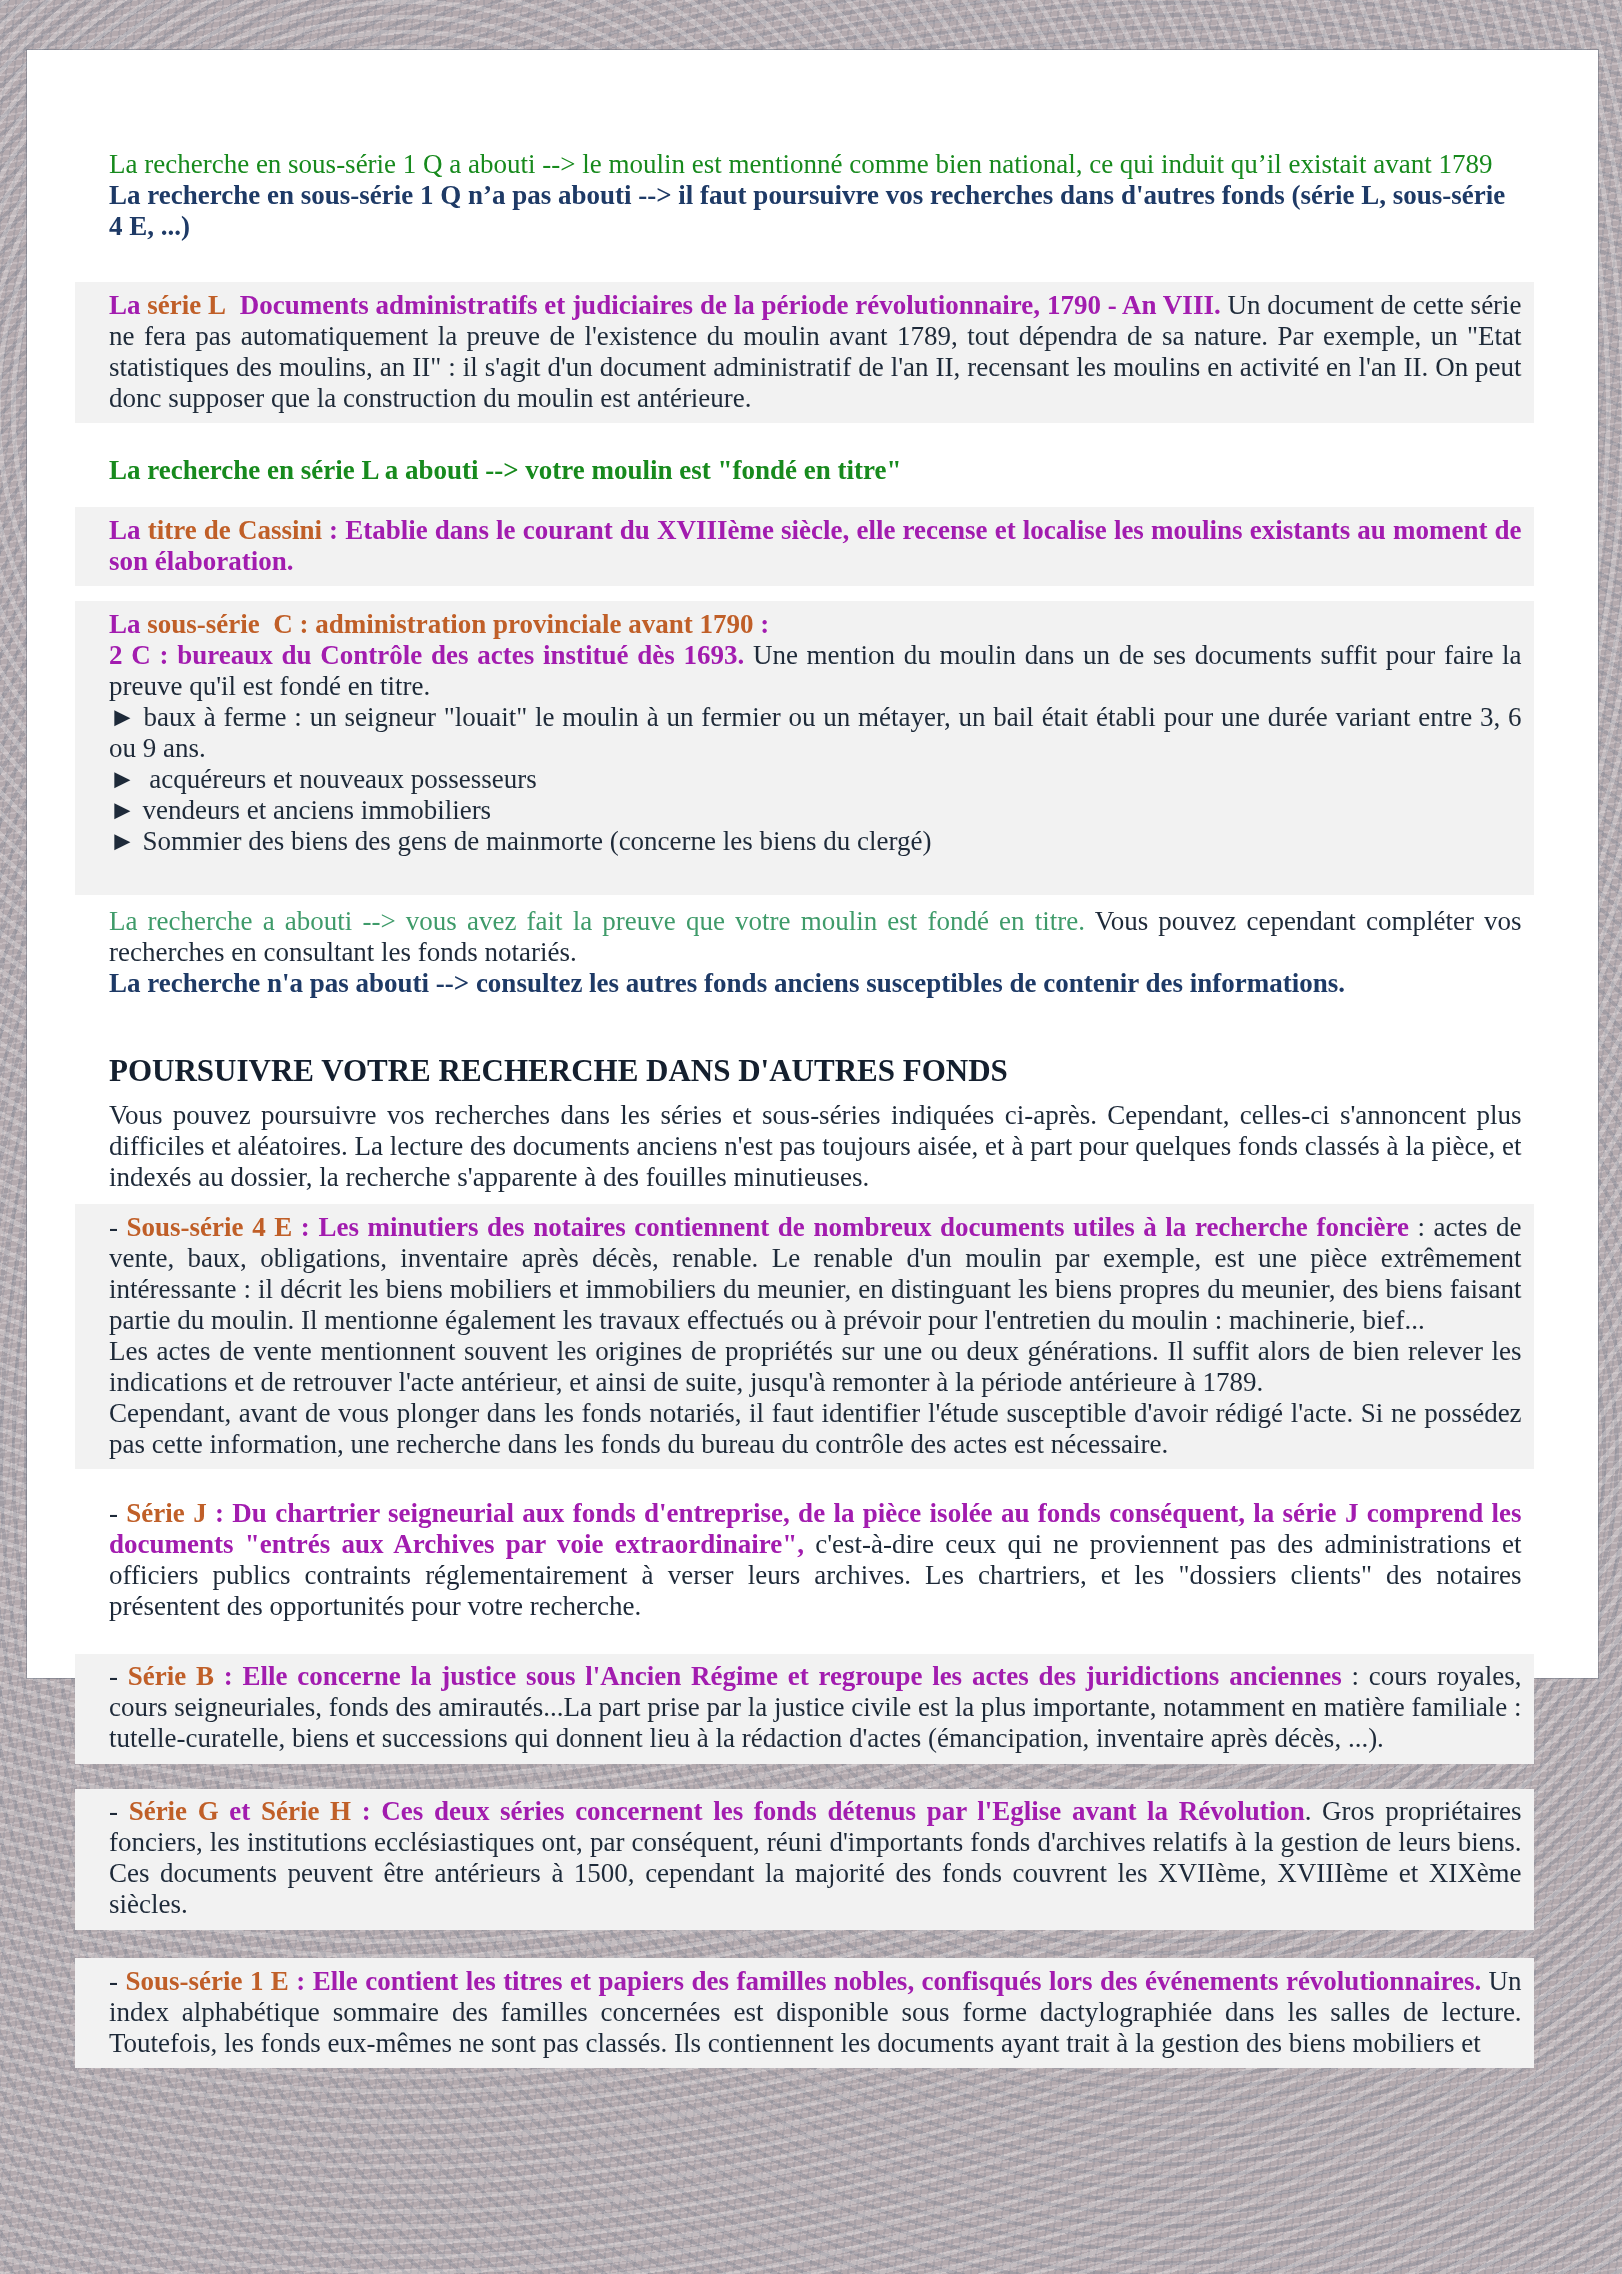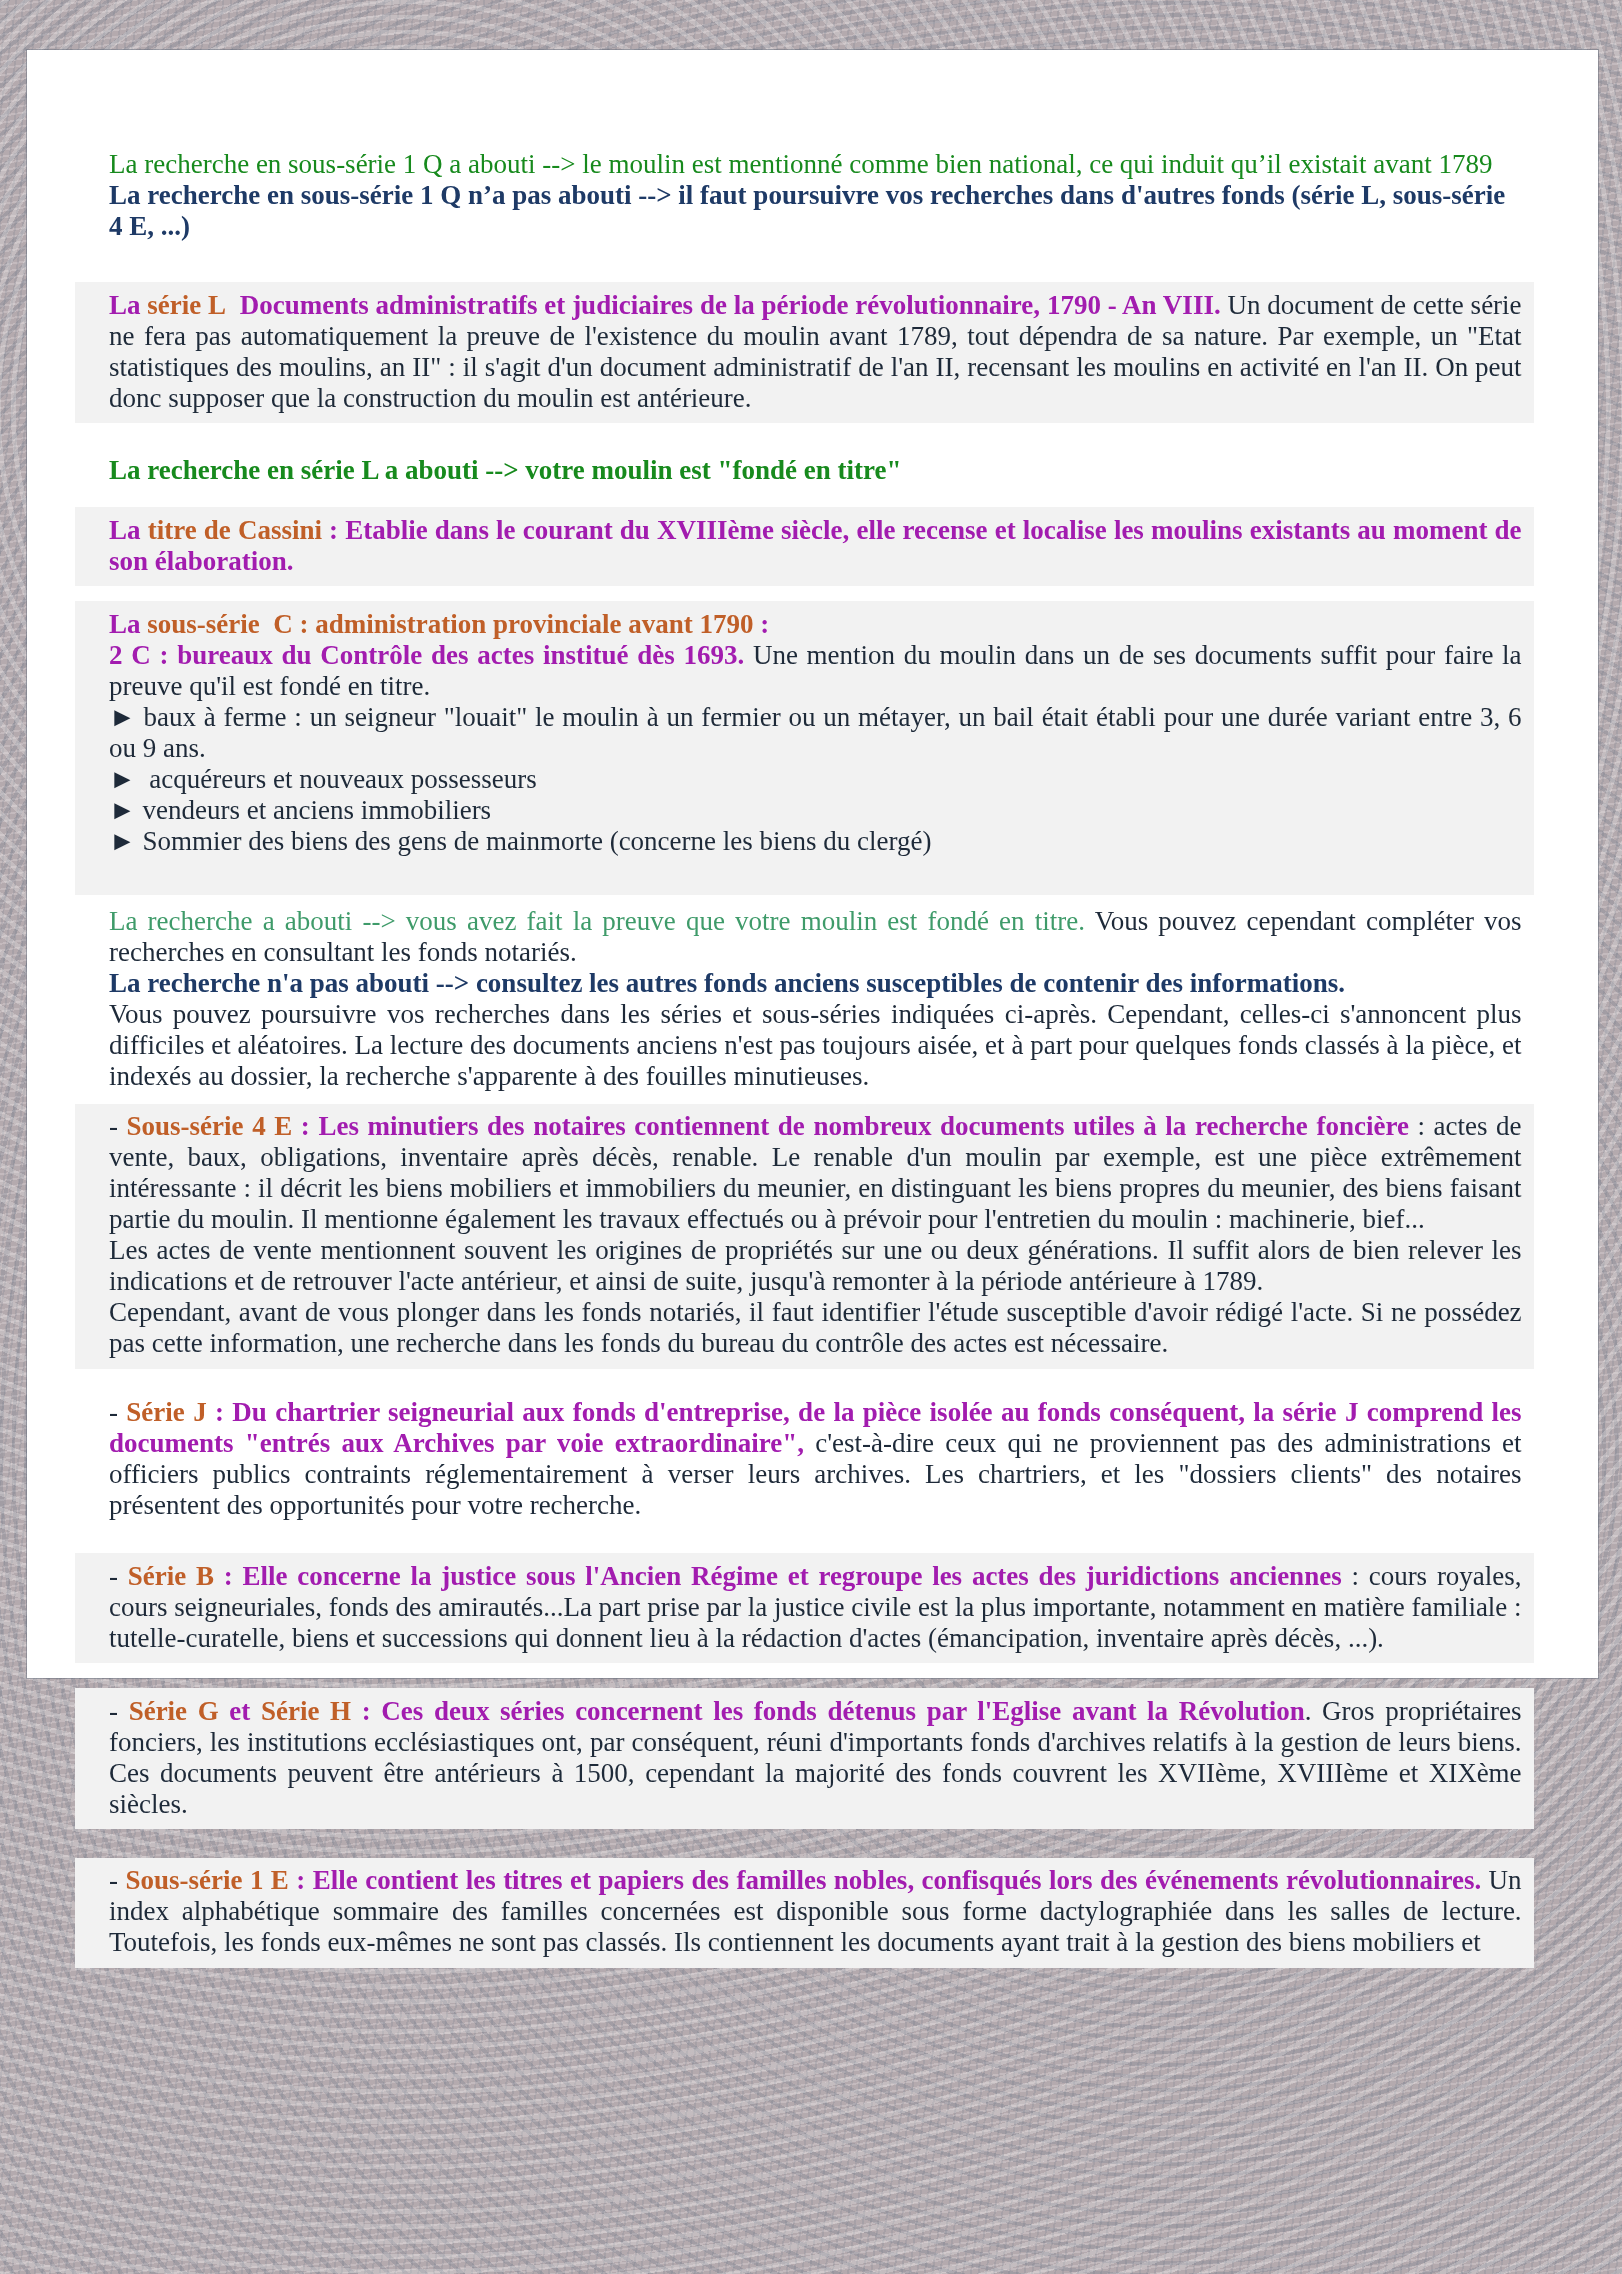--- a/index.html
+++ b/index.html
@@ -79,20 +79,21 @@
       <p class="p just"><span>► baux à ferme : un seigneur "louait" le moulin à un fermier ou un métayer, un bail était établi pour une durée variant entre 3, 6 ou 9 ans.</span></p>
       <p class="p"><span>►&nbsp; acquéreurs et nouveaux possesseurs</span></p>
       <p class="p"><span>► vendeurs et anciens immobiliers</span></p>
       <p class="p"><span>► Sommier des biens des gens de mainmorte (concerne les biens du clergé)</span></p>
     </div>
 
     <p class="p just mtE"><span class="sea-b">La recherche a abouti --&gt; vous avez fait la preuve que votre moulin est fondé en titre.</span><span> Vous pouvez cependant compléter vos recherches en consultant les fonds notariés.</span></p>
 
     <p class="p navy-b"><span>La recherche n'a pas abouti --&gt; consultez les autres fonds anciens susceptibles de contenir des informations.</span></p>
 
+    <h1 class="title"><span>POURSUIVRE VOTRE RECHERCHE DANS D'AUTRES FONDS</span></h1>
 
     <p class="p just"><span>Vous pouvez poursuivre vos recherches dans les séries et sous-séries indiquées ci-après. Cependant, celles-ci s'annoncent plus difficiles et aléatoires. La lecture des documents anciens n'est pas toujours aisée, et à part pour quelques fonds classés à la pièce, et indexés au dossier, la recherche s'apparente à des fouilles minutieuses.</span></p>
 
     <div class="gray pad mtE">
       <p class="p just"><span>- </span><span class="orange-b">Sous-série 4 E</span><span class="db"> : </span><span class="db">Les minutiers des notaires contiennent de nombreux documents utiles à la recherche foncière</span><span> : actes de vente, baux, obligations, inventaire après décès, renable. Le renable d'un moulin par exemple, est une pièce extrêmement intéressante : il décrit les biens mobiliers et immobiliers du meunier, en distinguant les biens propres du meunier, des biens faisant partie du moulin. Il mentionne également les travaux effectués ou à prévoir pour l'entretien du moulin : machinerie, bief...</span></p>
       <p class="p just"><span>Les actes de vente mentionnent souvent les origines de propriétés sur une ou deux générations. Il suffit alors de bien relever les indications et de retrouver l'acte antérieur, et ainsi de suite, jusqu'à remonter à la période antérieure à 1789.</span></p>
       <p class="p just"><span>Cependant, avant de vous plonger dans les fonds notariés, il faut identifier l'étude susceptible d'avoir rédigé l'acte. Si ne possédez pas cette information, une recherche dans les fonds du bureau du contrôle des actes est nécessaire.</span></p>
     </div>
 
     <p class="p just mtF"><span>- </span><span class="orange-b">Série J</span><span class="db"> : </span><span class="db">Du chartrier seigneurial aux fonds d'entreprise, de la pièce isolée au fonds conséquent, la série J comprend les documents "entrés aux Archives par voie extraordinaire",</span><span> c'est-à-dire ceux qui ne proviennent pas des administrations et officiers publics contraints réglementairement à verser leurs archives. Les chartriers, et les "dossiers clients" des notaires présentent des opportunités pour votre recherche.</span></p>

